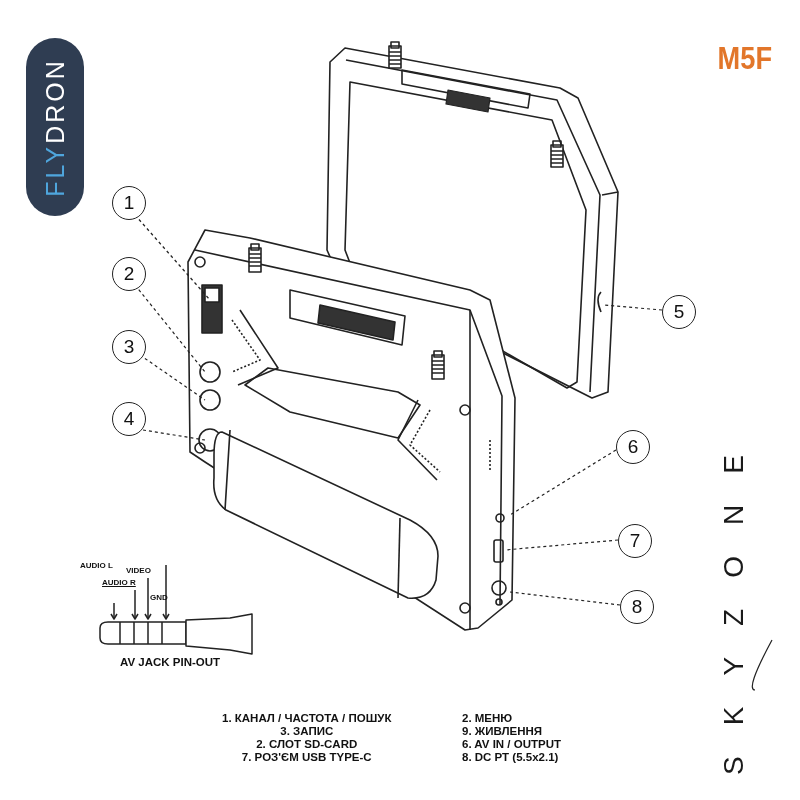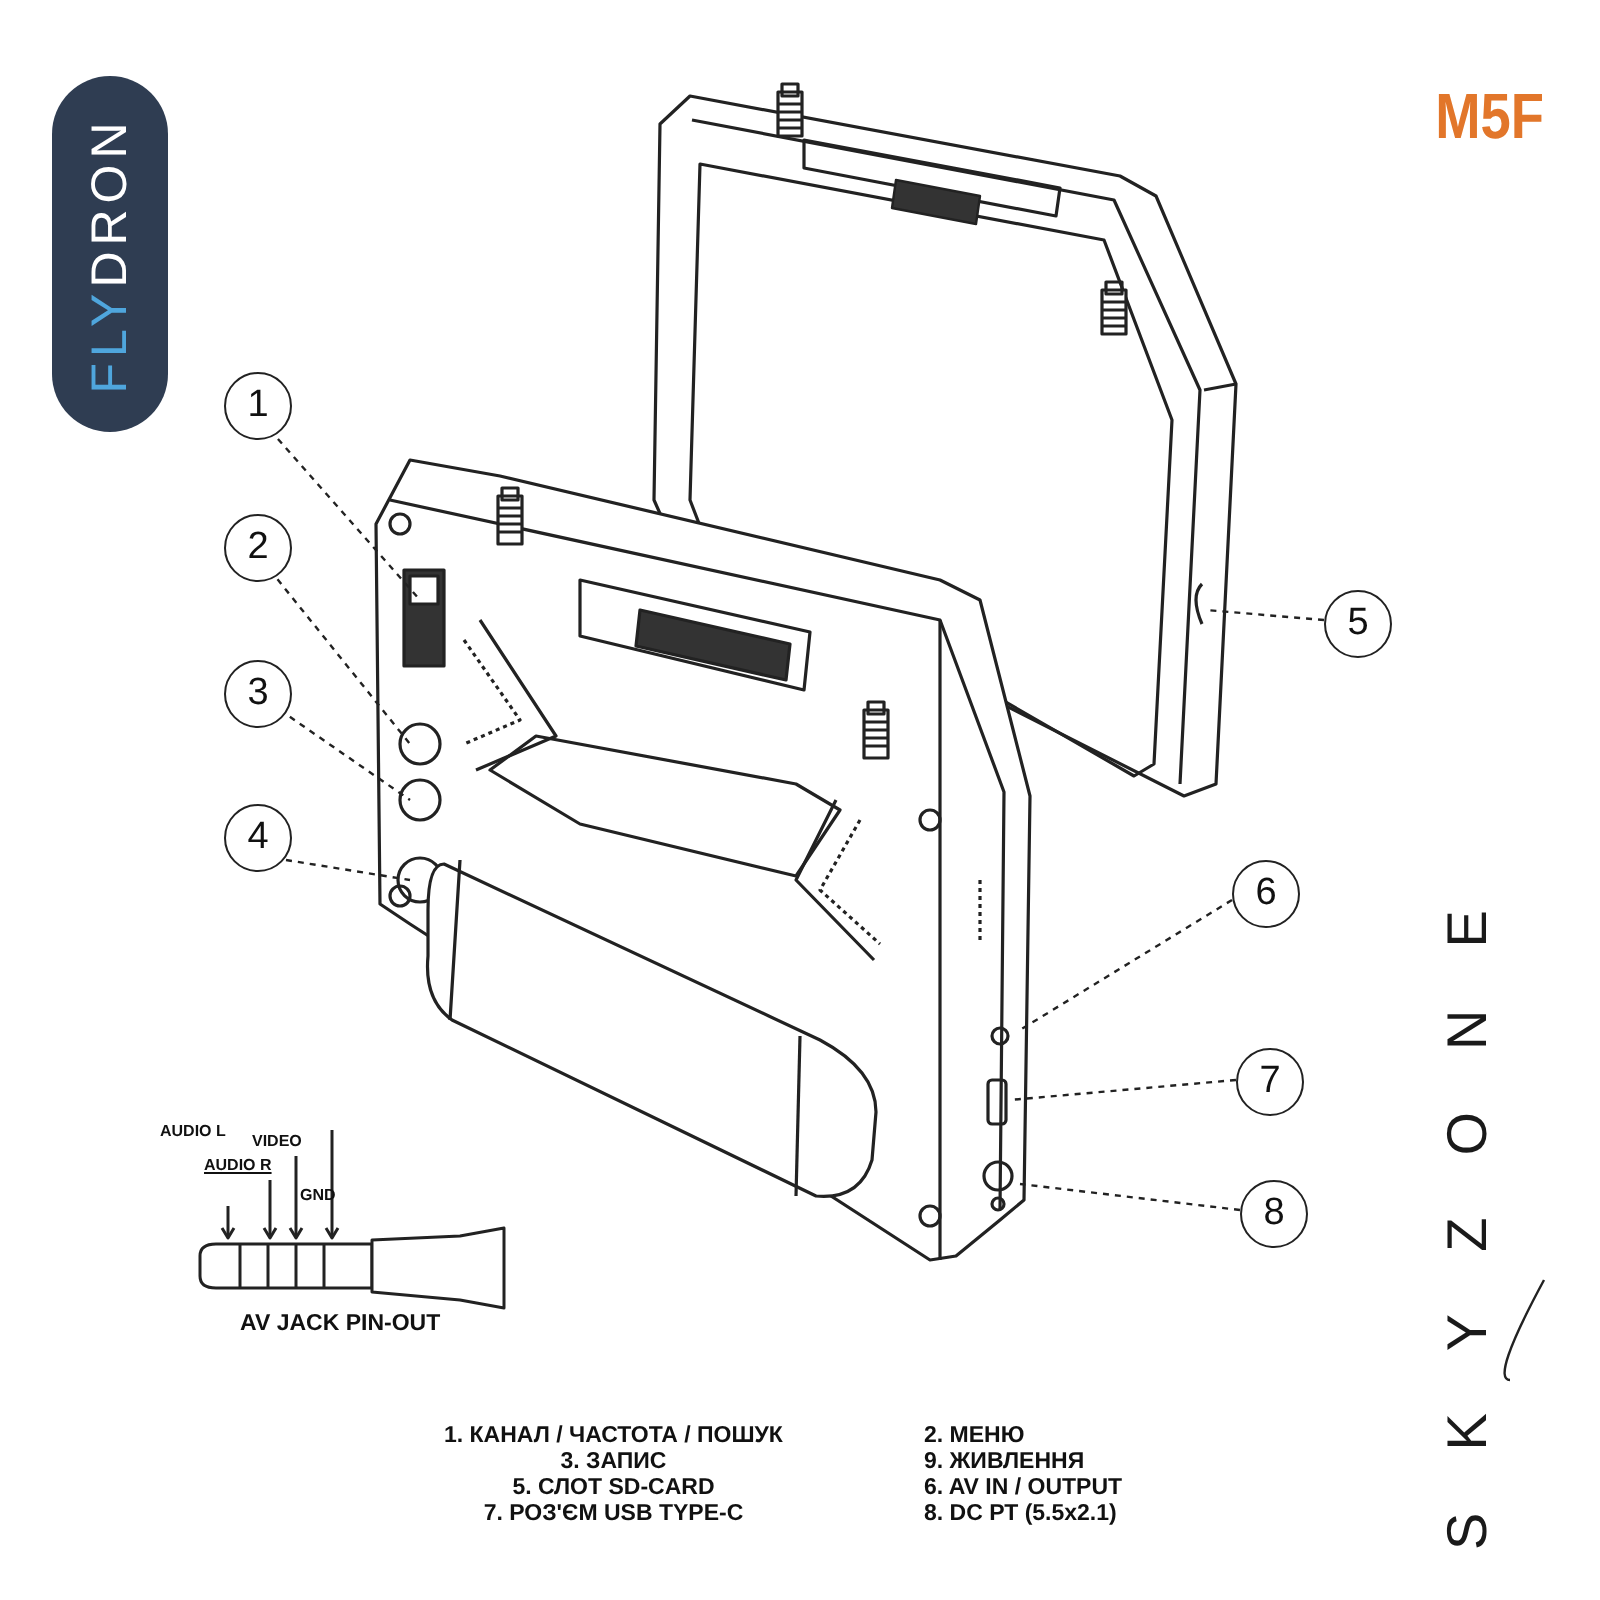--- a/index.html
+++ b/index.html
@@ -155,21 +155,21 @@
     <span>O</span>
     <span>N</span>
     <span>E</span>
   </div>
 </div>
 
 <div id="legend" class="abs">
   <div class="col" style="left:0;text-align:center;">
     <div>1. КАНАЛ / ЧАСТОТА / ПОШУК</div>
     <div>3. ЗАПИС</div>
-    <div>5. СЛОТ SD-CARD</div>
+    <div>2. СЛОТ SD-CARD</div>
     <div>7. РОЗ'ЄМ USB TYPE-C</div>
   </div>
   <div class="col" style="left:240px;">
     <div>2. МЕНЮ</div>
     <div>9. ЖИВЛЕННЯ</div>
     <div>6. AV IN / OUTPUT</div>
     <div>8. DC РТ (5.5x2.1)</div>
   </div>
 </div>
 

